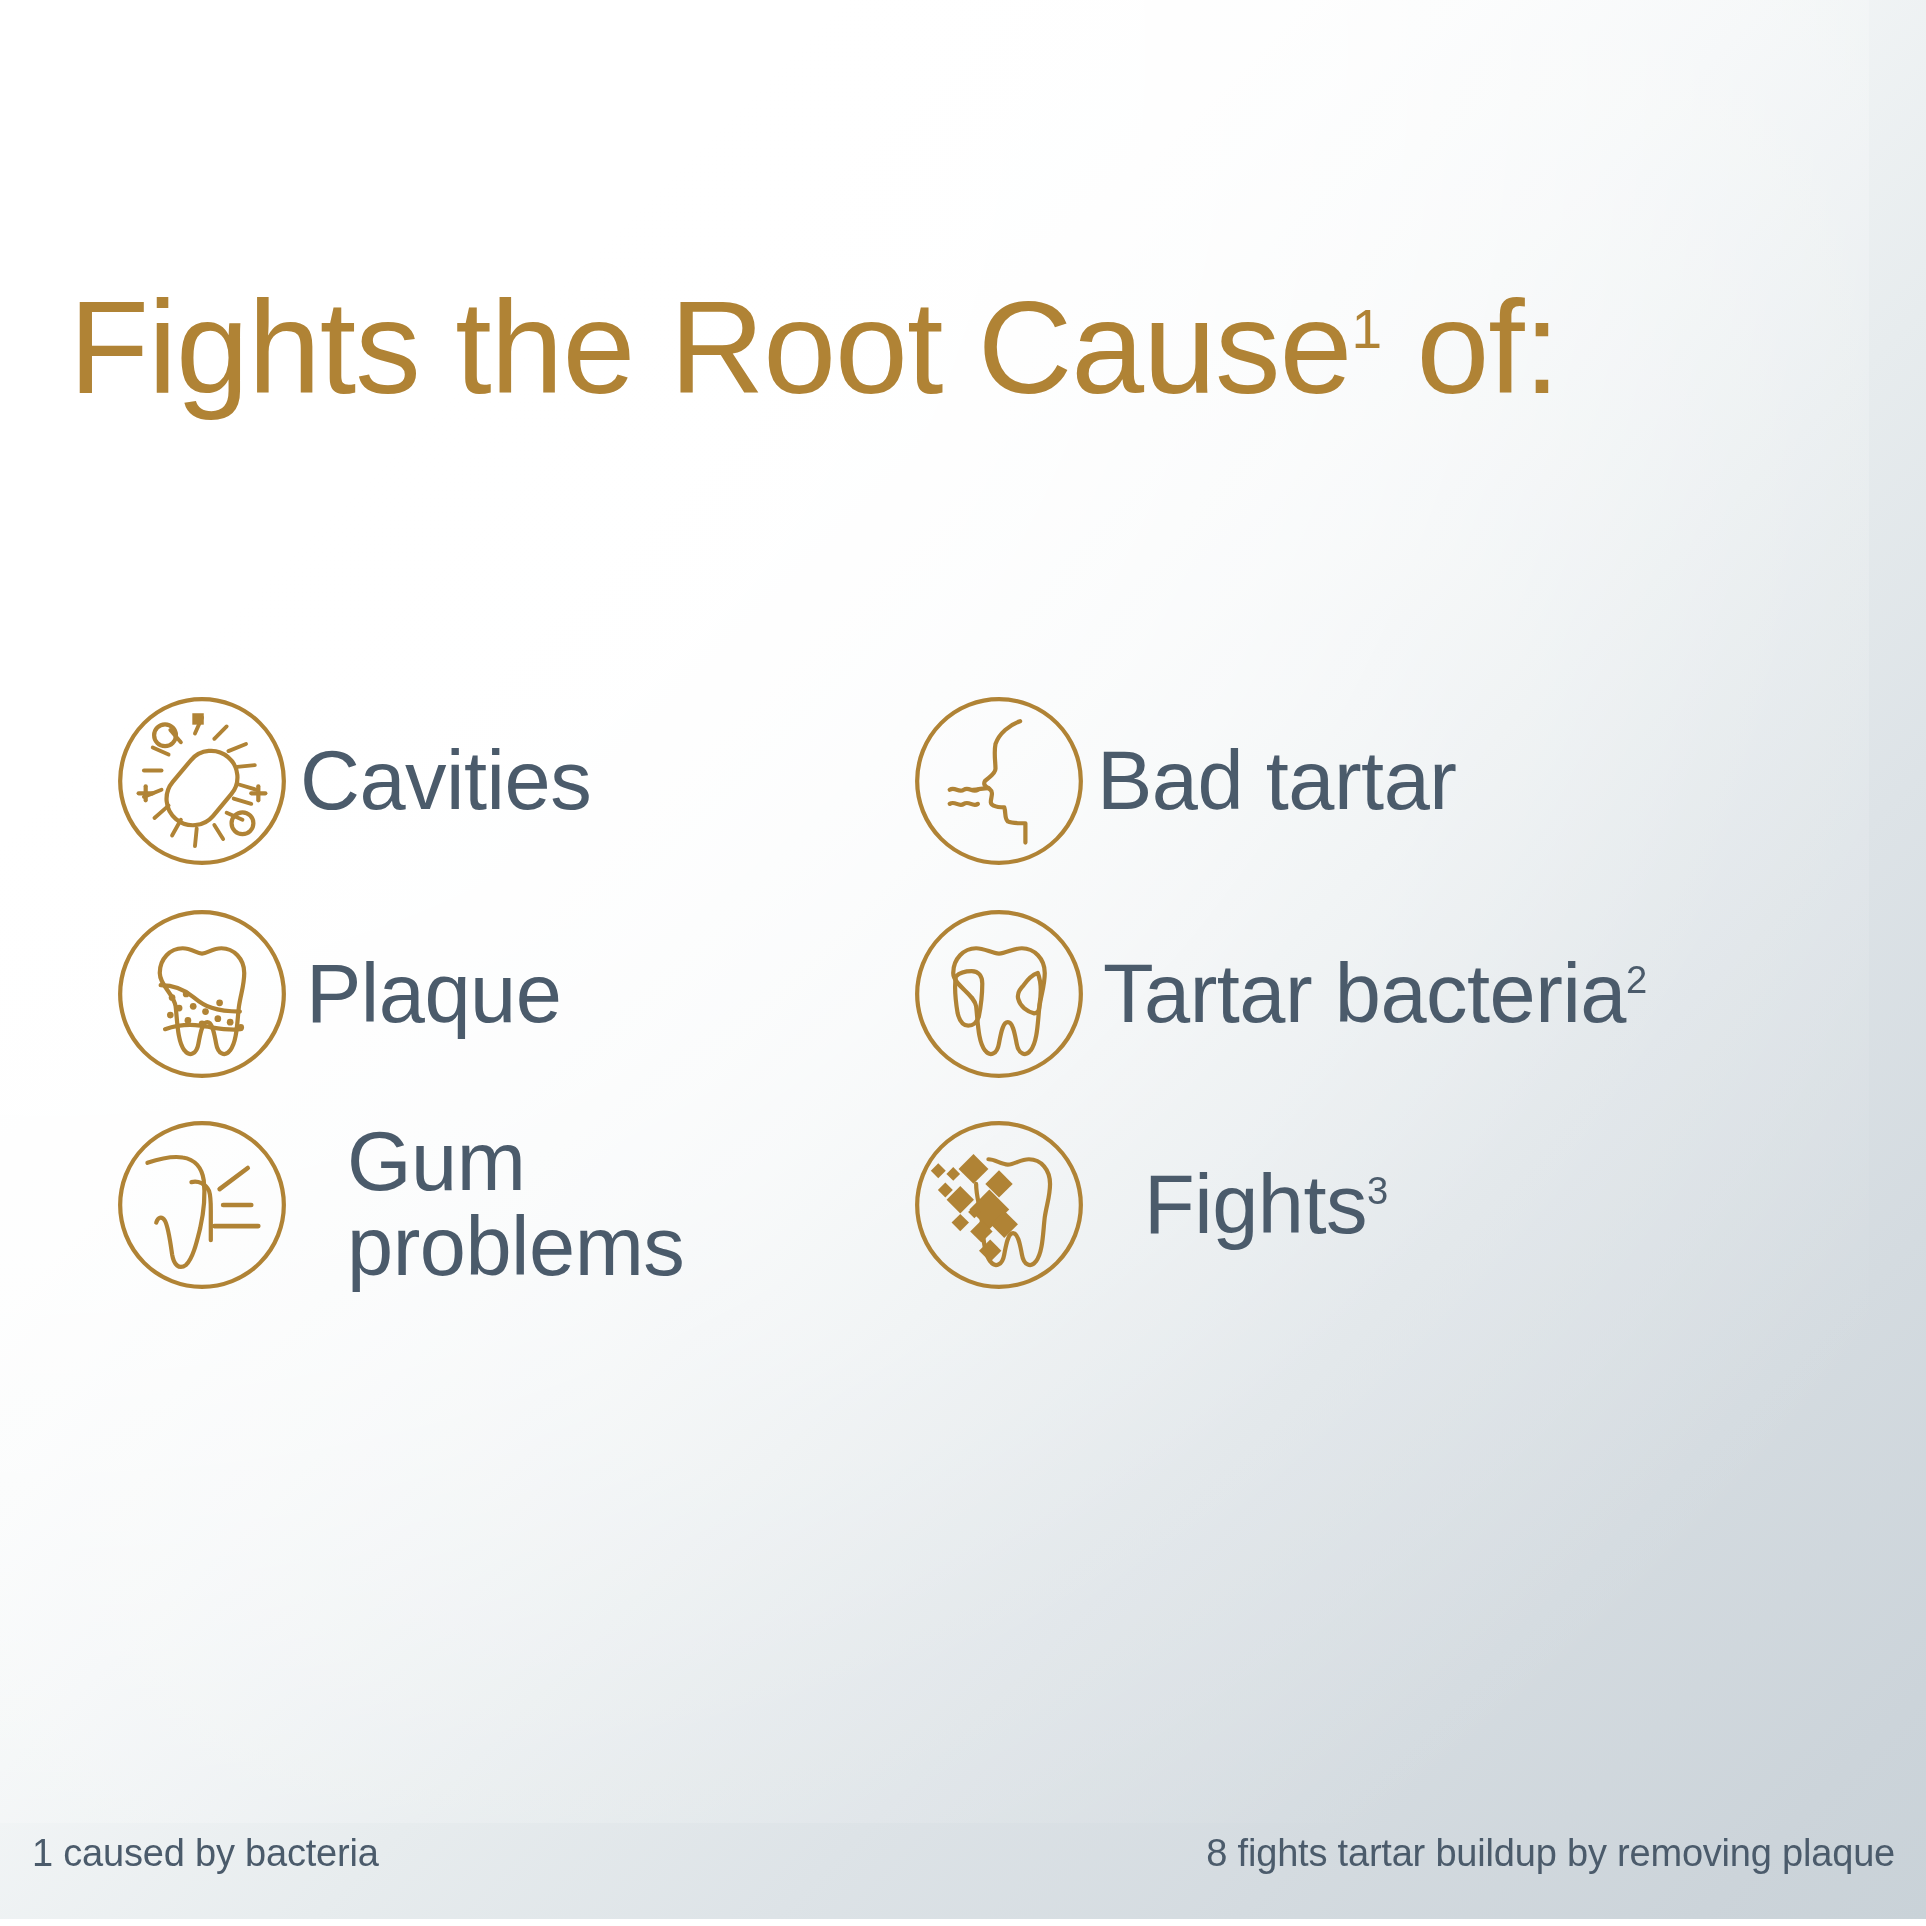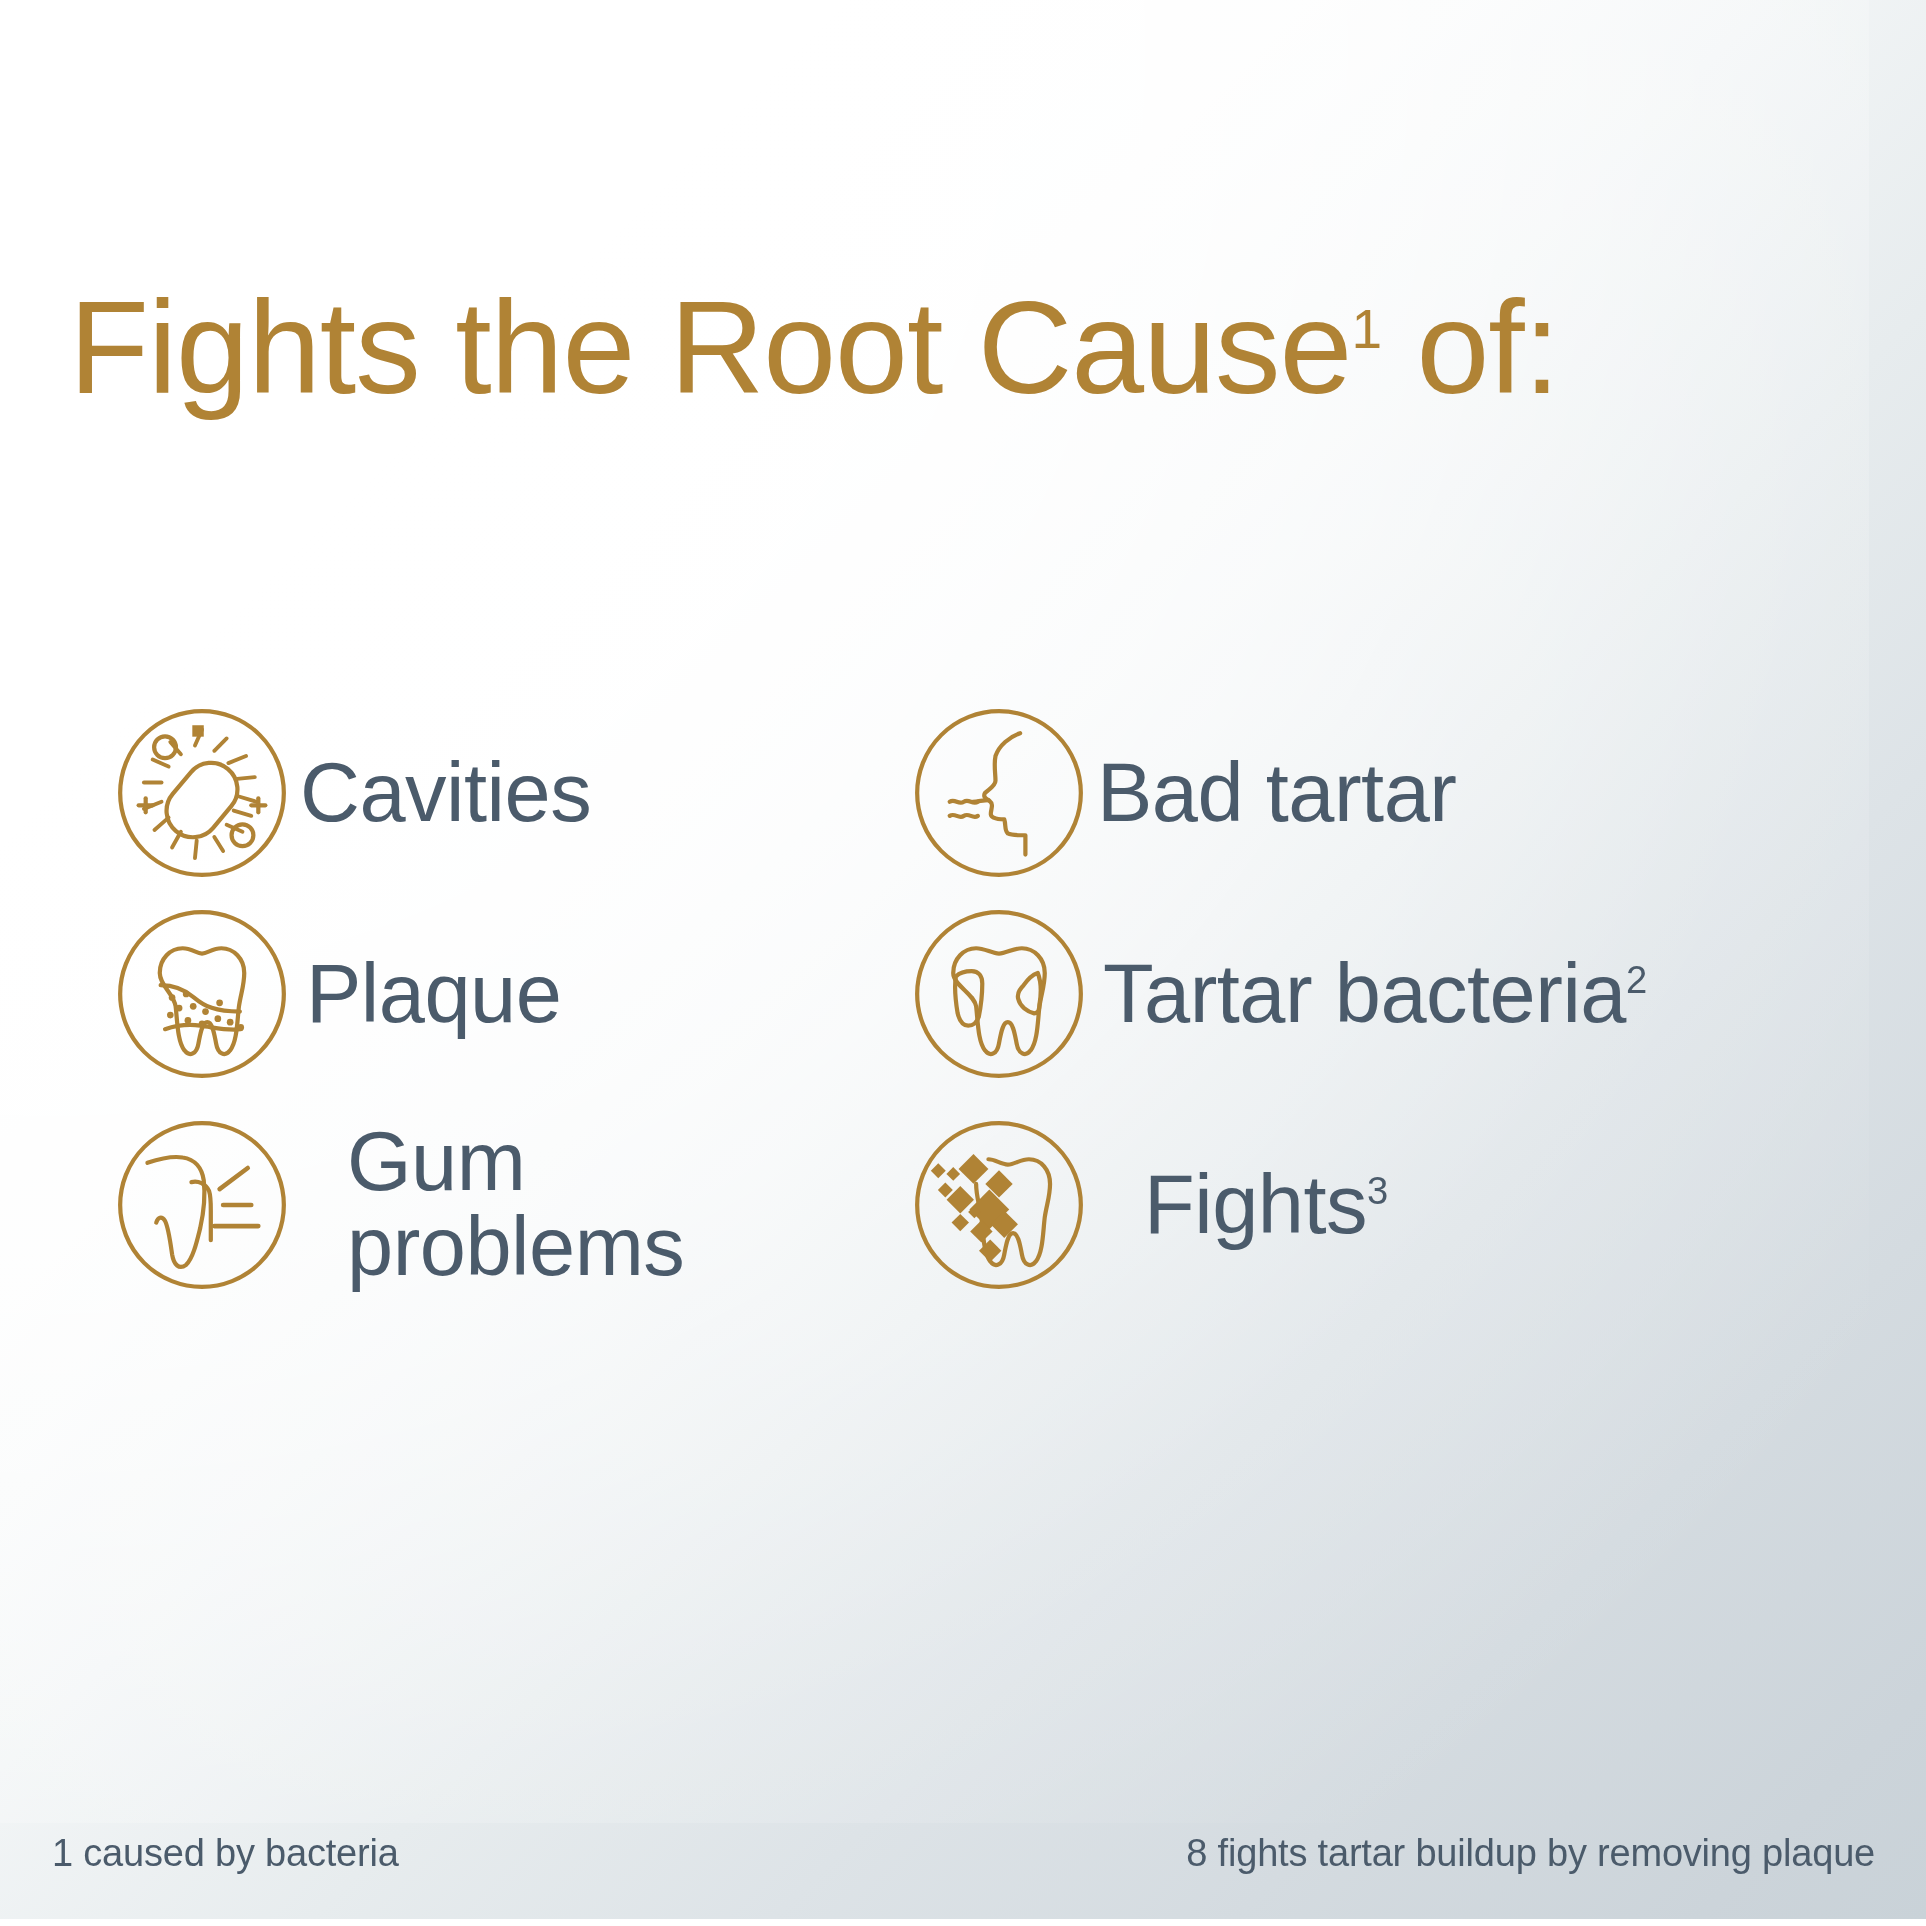--- a/index.html
+++ b/index.html
@@ -88,21 +88,21 @@
   }
   .col-left  { left: 114px;  width: 752px; }
   .col-right { left: 911px;  width: 1000px; }
 
   .item {
     position: absolute;
     display: flex;
     align-items: center;
     gap: 57px;
   }
-  .row1 { top: 12px; gap: 10px; }
+  .row1 { top: 0px; gap: 10px; }
   .row2 { top: 213px; gap: 16px; }
   .row3 { top: 424px; }
 
   .badge {
     flex: 0 0 auto;
     width: 176px;
     height: 176px;
     position: relative;
   }
   .badge svg {
@@ -131,21 +131,21 @@
 
   
   .footnotes {
     position: absolute;
     left: 0;
     right: 0;
     bottom: 44px;
     display: flex;
     justify-content: space-between;
     align-items: baseline;
-    padding: 0 52px;
+    padding: 0 32px;
     box-sizing: border-box;
   }
   .footnote {
     font-size: 38px;
     color: #4b5b6b;
     white-space: nowrap;
     letter-spacing: -0.2px;
   }
 </style>
 </head>

